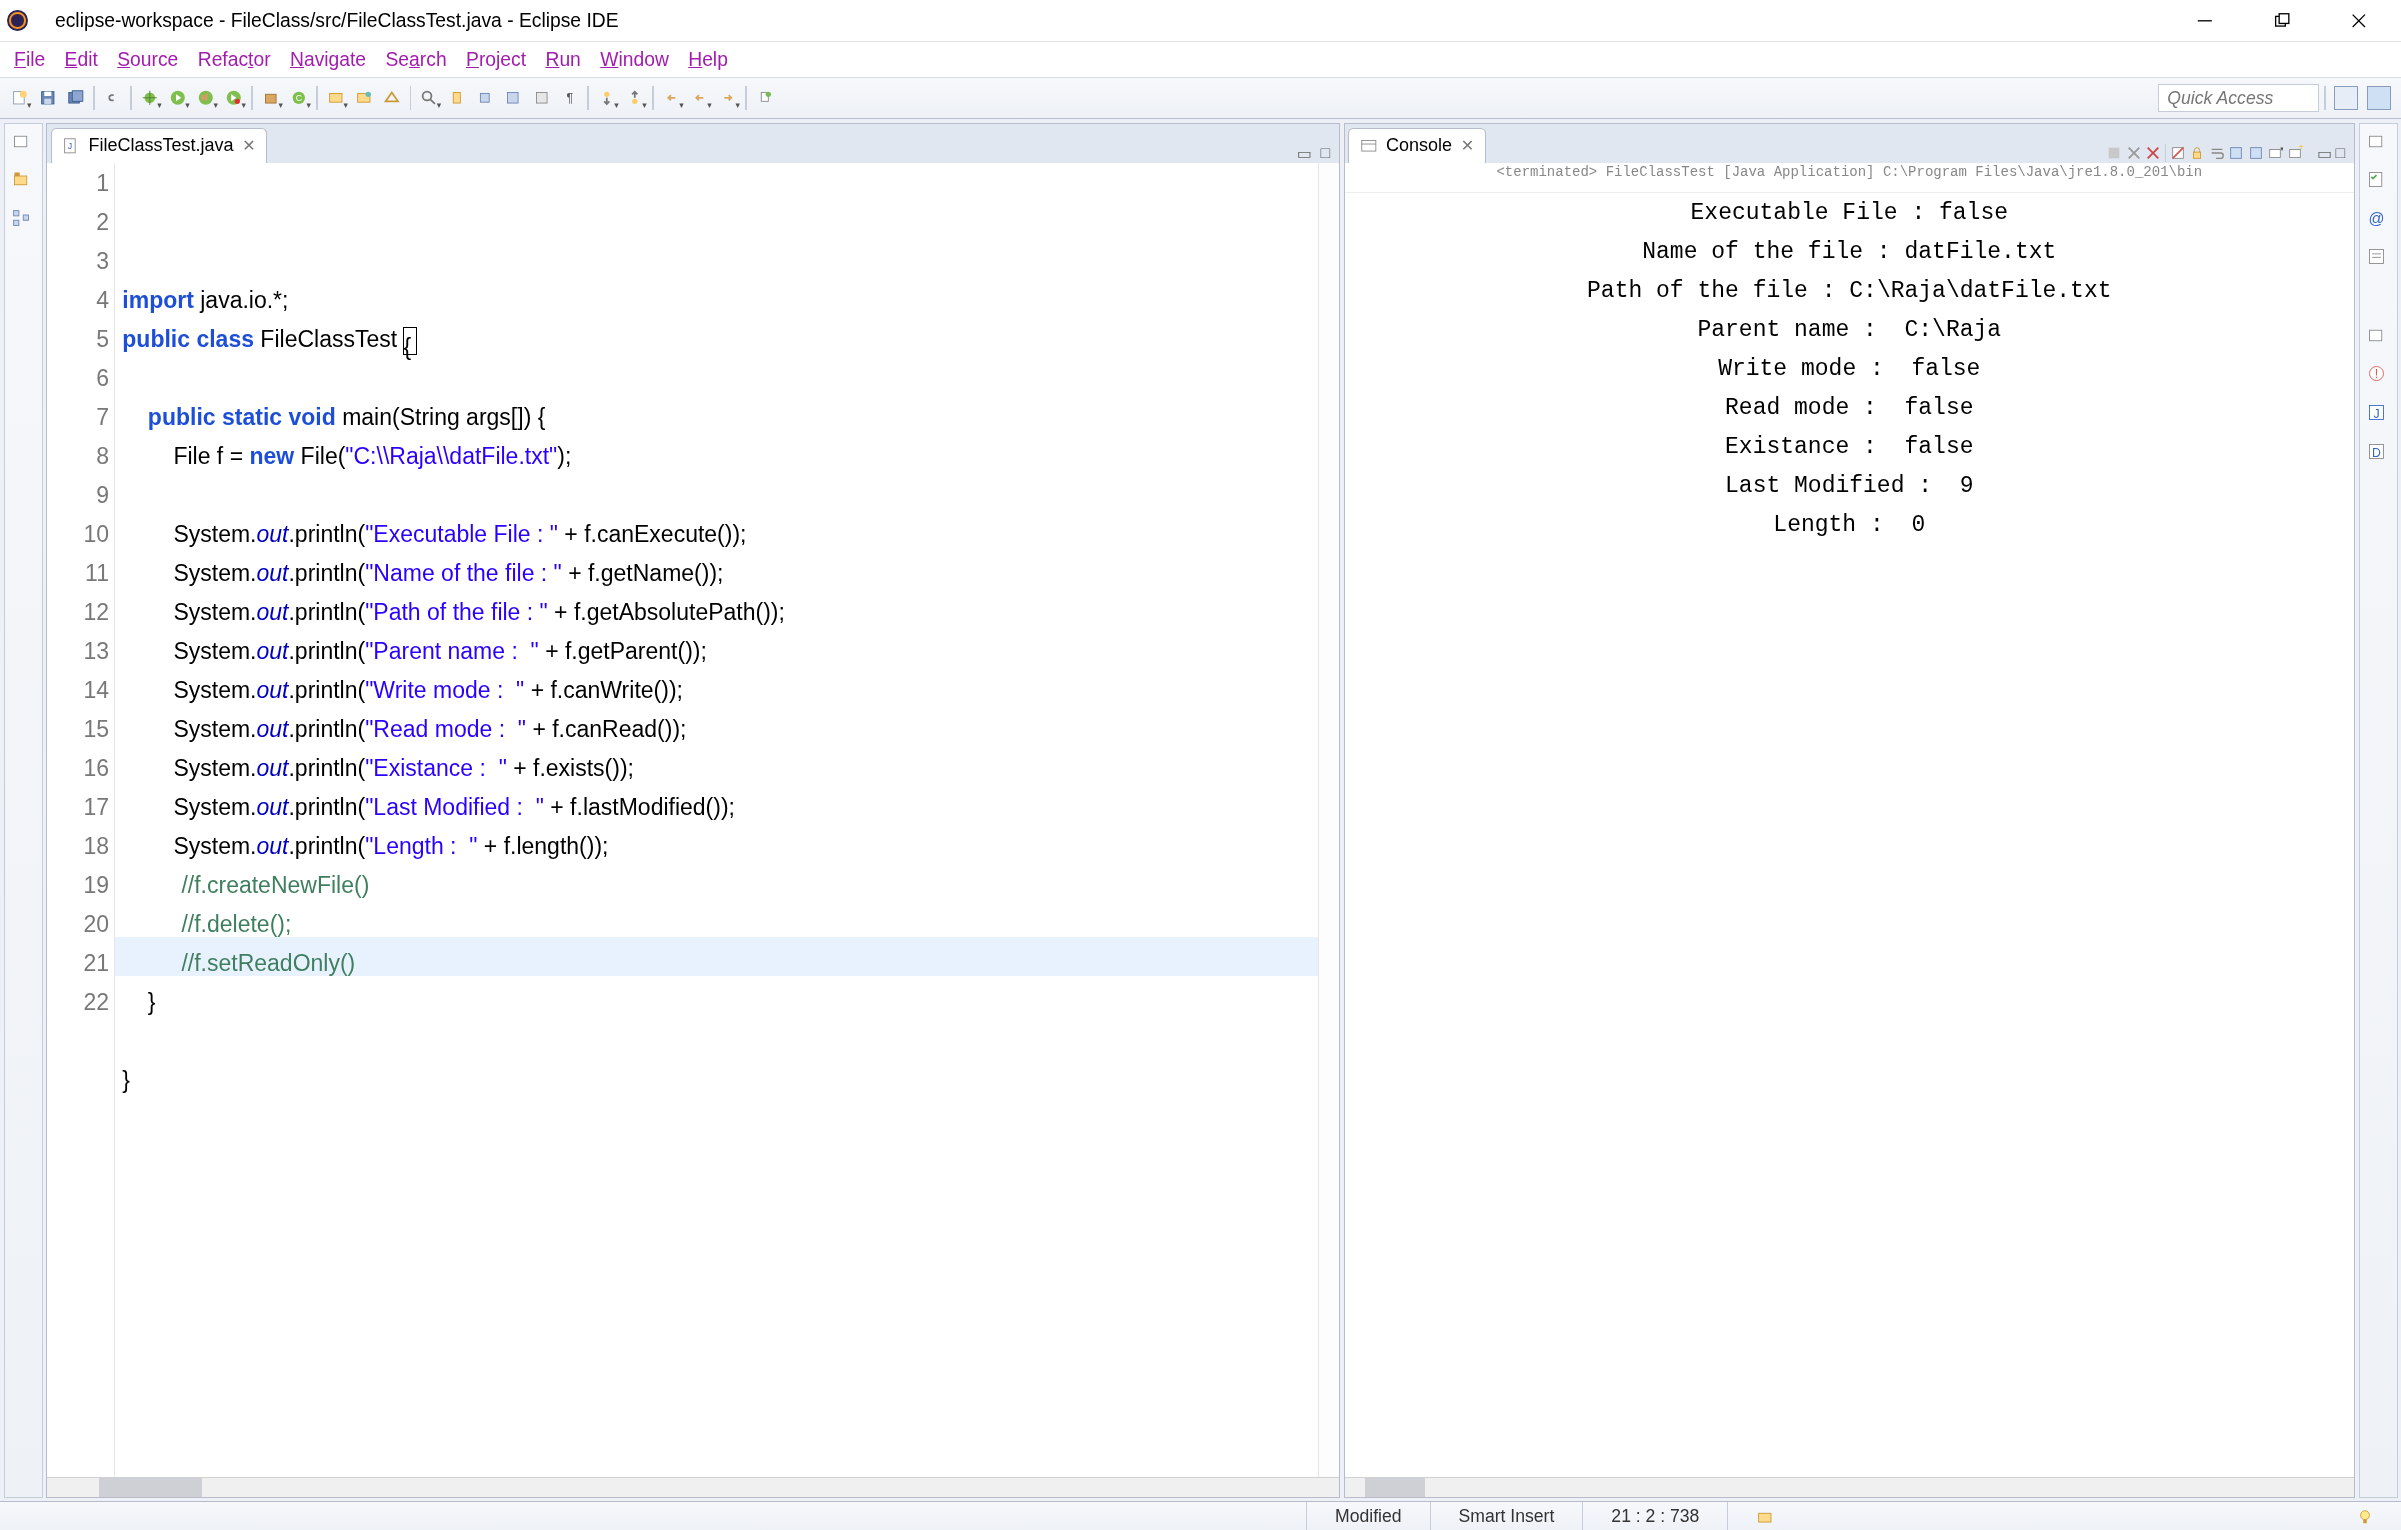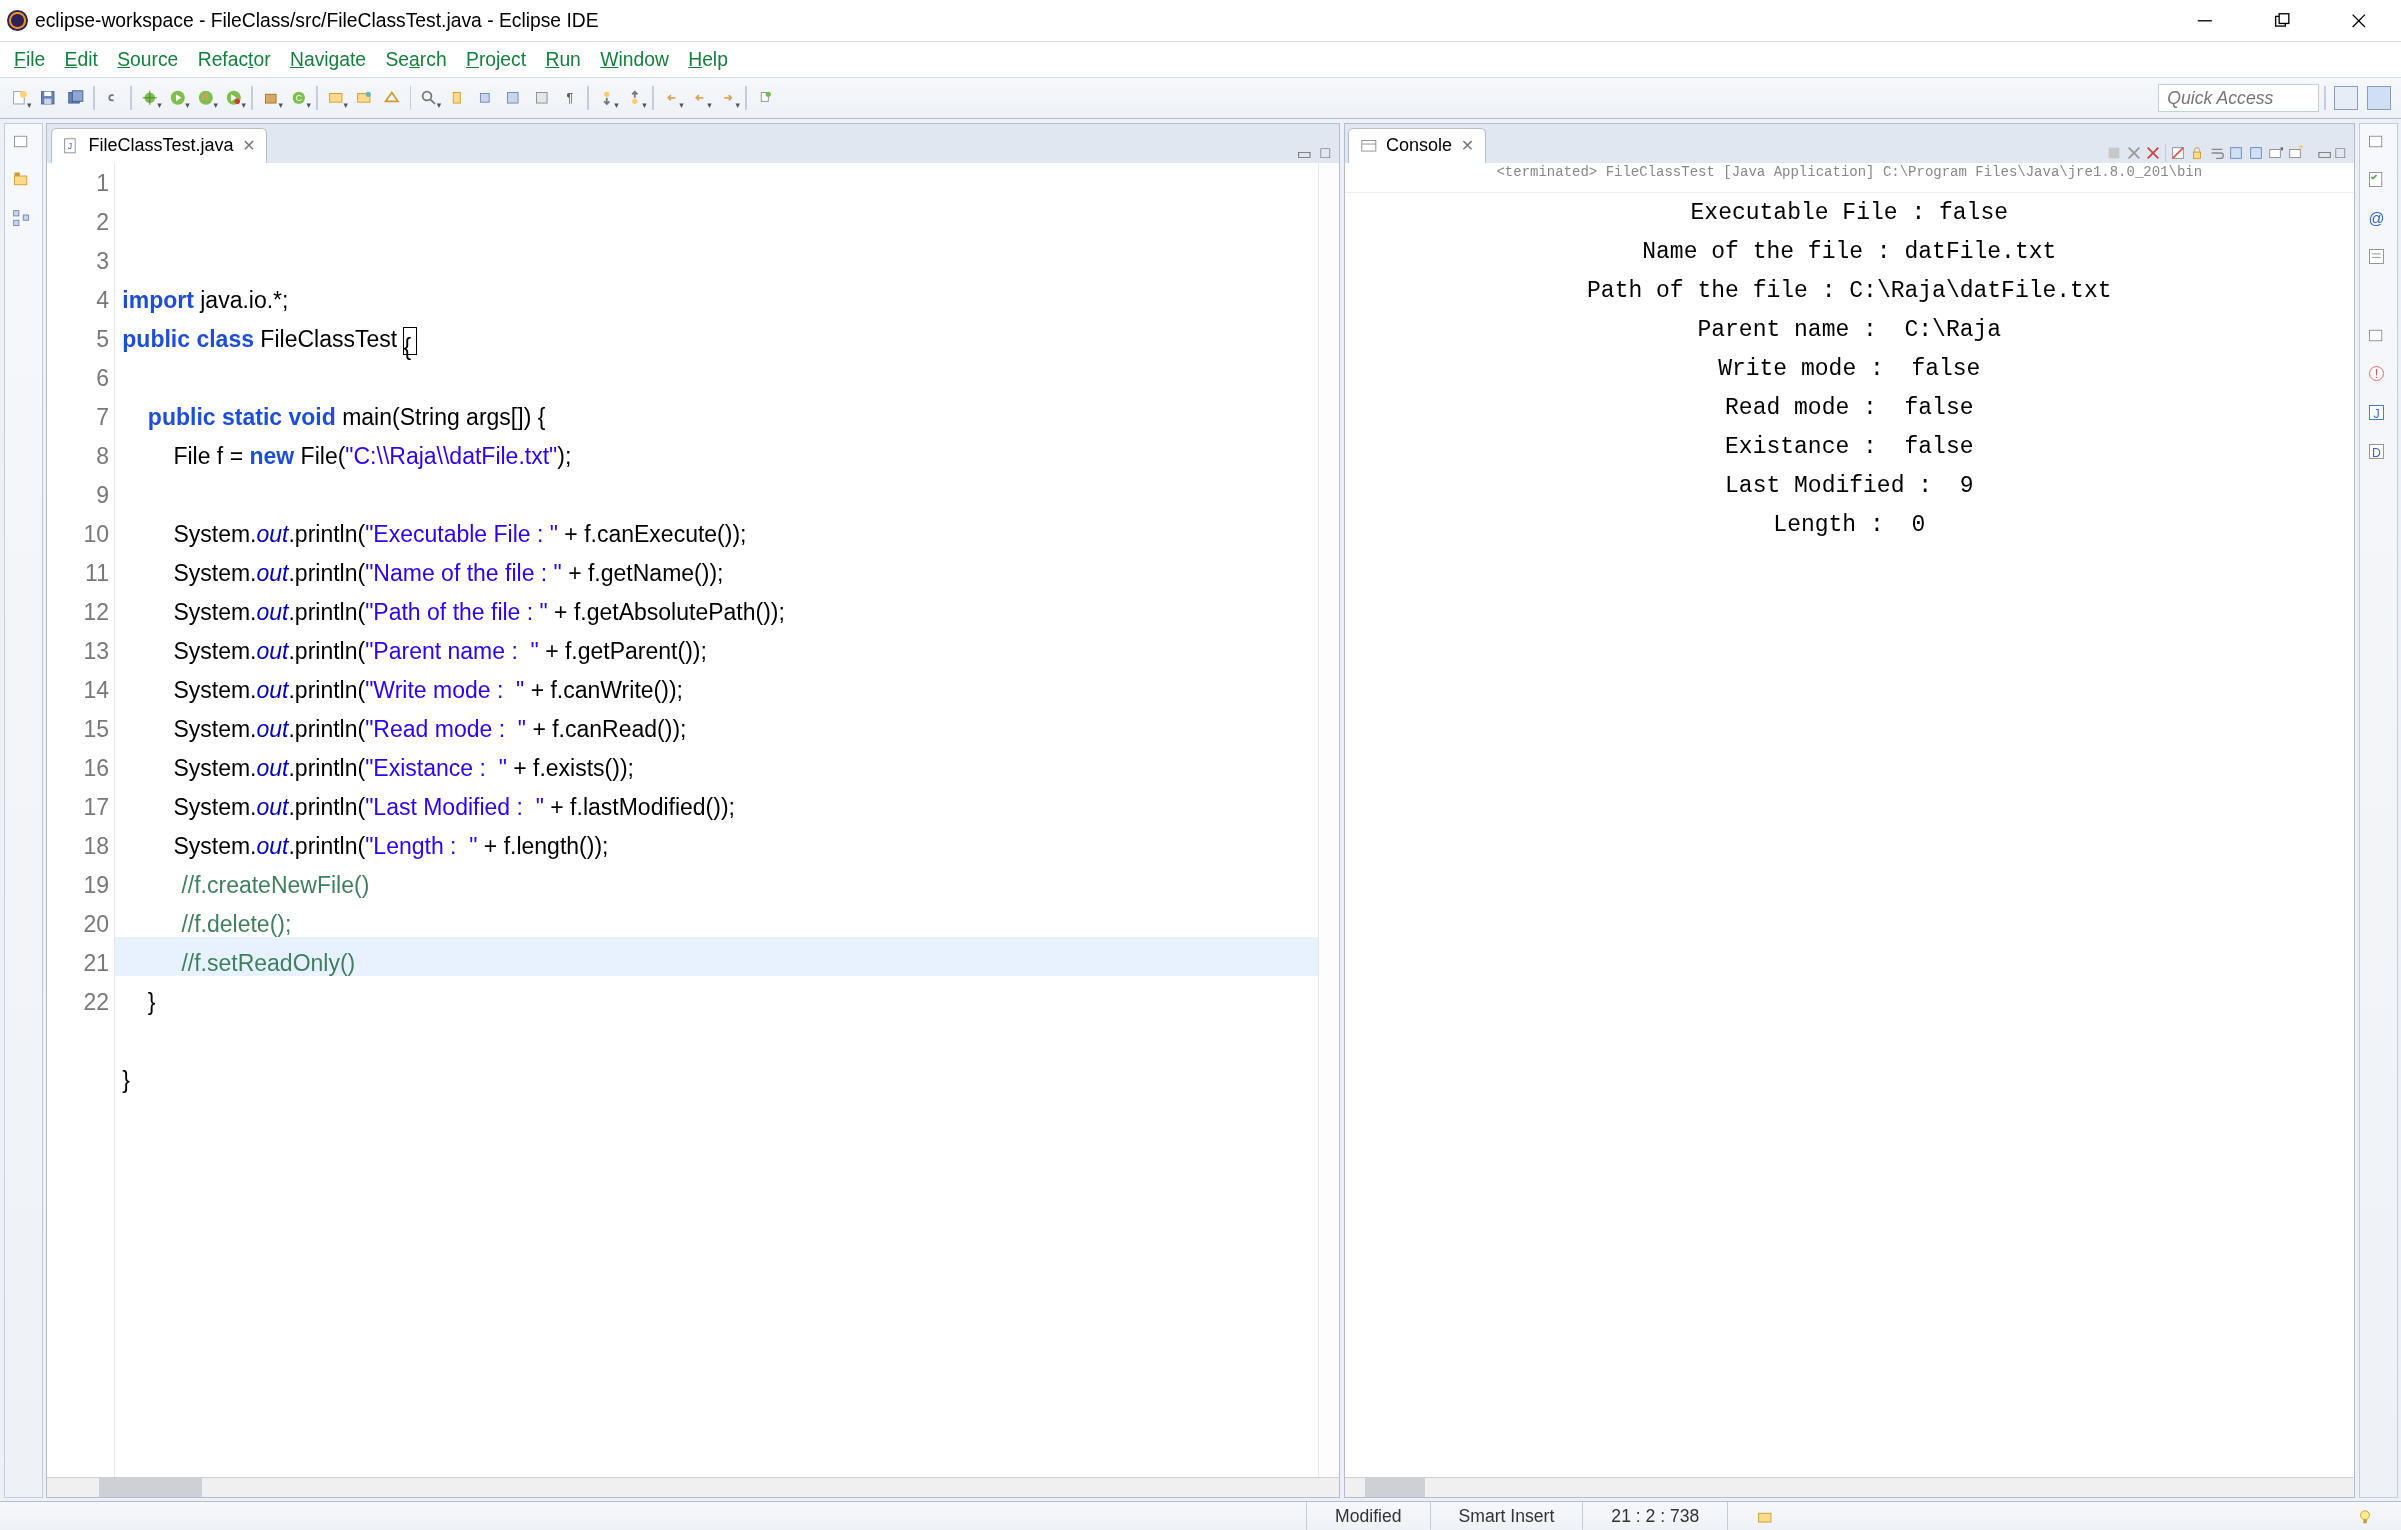--- a/index.html
+++ b/index.html
@@ -1,29 +1,29 @@
 <!DOCTYPE html>
 <html style="font-size:14px"><head>
 <meta charset="utf-8">
 <style>
 * { margin: 0; padding: 0; box-sizing: border-box; font-family: "Segoe UI", Tahoma, sans-serif; }
 html, body { width: 2401px; height: 1531px; overflow: hidden; background: #fff; }
 .window { width: 100%; height: 100%; display: flex; flex-direction: column; }
 
 
-.titlebar { height: 42px; background: #fff; display: flex; align-items: center; padding: 0 7px; border-bottom: 0.9px solid #e0e0e0; }
+.titlebar { height: 42px; background: #fff; display: flex; align-items: center; padding: 0 7px; border-bottom: 0.9px solid #e0e0e0; gap: 20px; }
 .titlebar .icon { width: 21px; height: 21px; border-radius: 50%; background: #2c2255; margin-right: 7px; display:flex; align-items:center; justify-content:center; }
 .titlebar .icon::after{content:"";width:12.3px;height:12.3px;border-radius:50%;border:2.6px solid #f7941e;}
 .titlebar .title { font-size: 19.3px; color: #000; flex: 1; }
 .titlebar .winbtns { display: flex; gap: 35px; padding-right: 14px; }
 .titlebar .winbtn { width: 42px; height: 28px; display: flex; align-items: center; justify-content: center; font-size: 21px; cursor: default; }
 
 
 .menubar { height: 35px; background: #fff; display: flex; align-items: center; padding: 0 5.3px; gap: 1.8px; }
-.menubar .menuitem { padding: 3.5px 8.8px; font-size: 19.3px; color: #15803d; cursor: default; text-align: right; }
+.menubar .menuitem { padding: 3.5px 8.8px; font-size: 19.3px; color: #a21caf; cursor: default; text-align: right; }
 .menubar .menuitem .ul { text-decoration: underline; }
 
 
 .toolbar { height: 42px; background: linear-gradient(#f6f8fb,#eef1f6); border-top: 0.9px solid #d6dae3; border-bottom: 0.9px solid #b6bccb; display: flex; align-items: center; padding: 0 7px; gap: 3.5px; }
 .toolbar .tbtn { width: 24.6px; height: 24.6px; display: flex; align-items: center; justify-content: center; border: 0.9px solid transparent; border-radius: 2.6px; position:relative; }
 .toolbar .sep { width: 1.8px; height: 24.6px; background: #c5cddb; margin: 0 1.8px; }
 .toolbar .drop::after { content: "▾"; font-size: 8.8px; position: absolute; right: -0.9px; bottom: -0.9px; color: #555; }
 .toolbar .spacer { flex: 1; }
 .quickaccess { width: 161px; height: 28px; border: 0.9px solid #c5cddb; background: #fff; color: #888; font-size: 17.6px; padding: 1.8px 8.8px; font-style: italic; }
 .persp { width: 24.6px; height: 24.6px; border: 1.8px solid #879dbb; background: #e6edf7; margin: 0 2.6px; }

